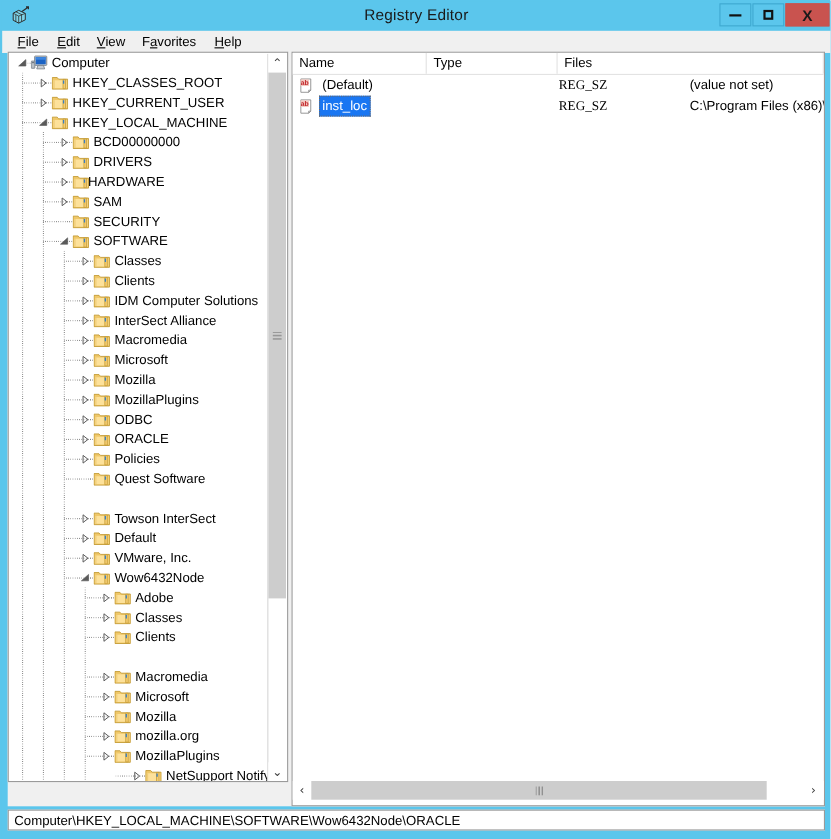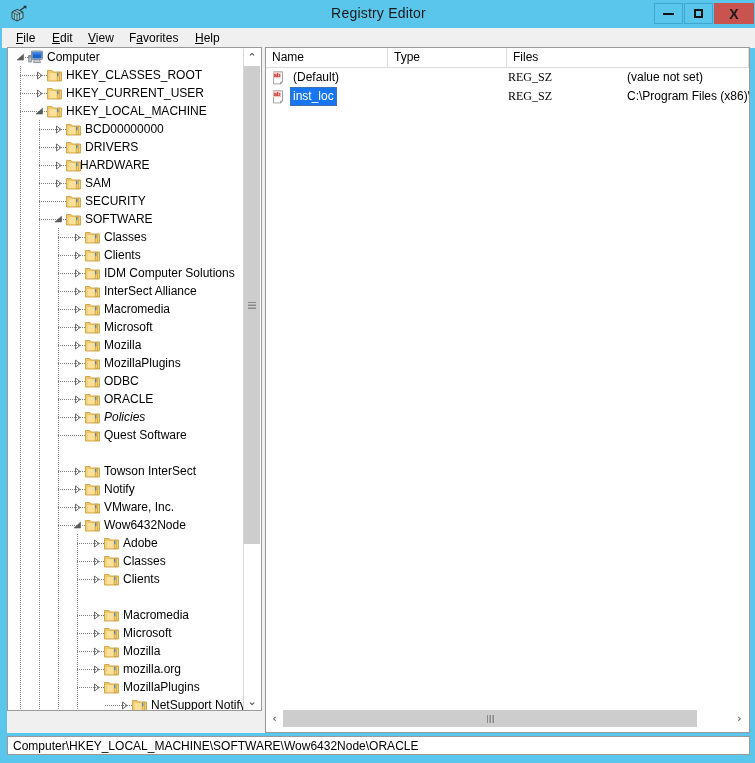--- a/index.html
+++ b/index.html
@@ -741,21 +741,21 @@
                 <path d="M2.5,1 L7,4.5 L2.5,8 Z" fill="none" stroke="#5a5a5a" stroke-width="0.9" stroke-linejoin="miter"></path>
               </svg>
             </span>
             <span class="tw-folder" style="left: 77px;"><svg width="15" height="14" viewBox="0 0 15 14">
                 <path d="M0.5,2.5 L5,2.5 L6.3,4 L14.5,4 L14.5,13 L0.5,13 Z" fill="#f0c869" stroke="#c39a32" stroke-width="0.8"></path>
                 <path d="M1.5,5 L13.5,5 L13.5,12.2 L1.5,12.2 Z" fill="#fde19a" stroke="none"></path>
                 <path d="M2.2,5 L2.2,12.2" stroke="#e8c36a" stroke-width="0.7"></path>
                 <path d="M10.3,4.2 L12.6,4.2 L12.6,12.6 L10.3,12.6 Z" fill="#f5cd74" stroke="#c39a32" stroke-width="0.7"></path>
                 <path d="M10.8,5.1 L10.8,8.2" stroke="#3a7fc1" stroke-width="1.2"></path>
               </svg></span>
-            <span class="tw-label" style="left: 96px; font-style: italic;">Policies</span>
+            <span class="tw-label" style="left: 96px;">Policies</span>
           </div>
           <div class="tree-row" style="position: absolute; left: 0px; top: 378px; width: 236px;">
             <div class="guide-h" style="left: 50px; top: 9px; width: 26px;"></div>
             <div class="guide-h" style="left: 74px; top: 9px; width: 4px;"></div>
             <span class="tw-folder" style="left: 77px;"><svg width="15" height="14" viewBox="0 0 15 14">
                 <path d="M0.5,2.5 L5,2.5 L6.3,4 L14.5,4 L14.5,13 L0.5,13 Z" fill="#f0c869" stroke="#c39a32" stroke-width="0.8"></path>
                 <path d="M1.5,5 L13.5,5 L13.5,12.2 L1.5,12.2 Z" fill="#fde19a" stroke="none"></path>
                 <path d="M2.2,5 L2.2,12.2" stroke="#e8c36a" stroke-width="0.7"></path>
                 <path d="M10.3,4.2 L12.6,4.2 L12.6,12.6 L10.3,12.6 Z" fill="#f5cd74" stroke="#c39a32" stroke-width="0.7"></path>
                 <path d="M10.8,5.1 L10.8,8.2" stroke="#3a7fc1" stroke-width="1.2"></path>
@@ -787,21 +787,21 @@
                 <path d="M2.5,1 L7,4.5 L2.5,8 Z" fill="none" stroke="#5a5a5a" stroke-width="0.9" stroke-linejoin="miter"></path>
               </svg>
             </span>
             <span class="tw-folder" style="left: 77px;"><svg width="15" height="14" viewBox="0 0 15 14">
                 <path d="M0.5,2.5 L5,2.5 L6.3,4 L14.5,4 L14.5,13 L0.5,13 Z" fill="#f0c869" stroke="#c39a32" stroke-width="0.8"></path>
                 <path d="M1.5,5 L13.5,5 L13.5,12.2 L1.5,12.2 Z" fill="#fde19a" stroke="none"></path>
                 <path d="M2.2,5 L2.2,12.2" stroke="#e8c36a" stroke-width="0.7"></path>
                 <path d="M10.3,4.2 L12.6,4.2 L12.6,12.6 L10.3,12.6 Z" fill="#f5cd74" stroke="#c39a32" stroke-width="0.7"></path>
                 <path d="M10.8,5.1 L10.8,8.2" stroke="#3a7fc1" stroke-width="1.2"></path>
               </svg></span>
-            <span class="tw-label" style="left: 96px;">Notify</span>
+            <span class="tw-label" style="left: 96px;">Default</span>
           </div>
           <div class="tree-row" style="position: absolute; left: 0px; top: 450px; width: 236px;">
             <div class="guide-h" style="left: 50px; top: 9px; width: 26px;"></div>
             <div class="guide-h" style="left: 74px; top: 9px; width: 4px;"></div>
             <span class="tw-arrow" style="left: 65px;">
               <svg width="9" height="9" viewBox="0 0 9 9">
                 <path d="M2.5,1 L7,4.5 L2.5,8 Z" fill="none" stroke="#5a5a5a" stroke-width="0.9" stroke-linejoin="miter"></path>
               </svg>
             </span>
             <span class="tw-folder" style="left: 77px;"><svg width="15" height="14" viewBox="0 0 15 14">

